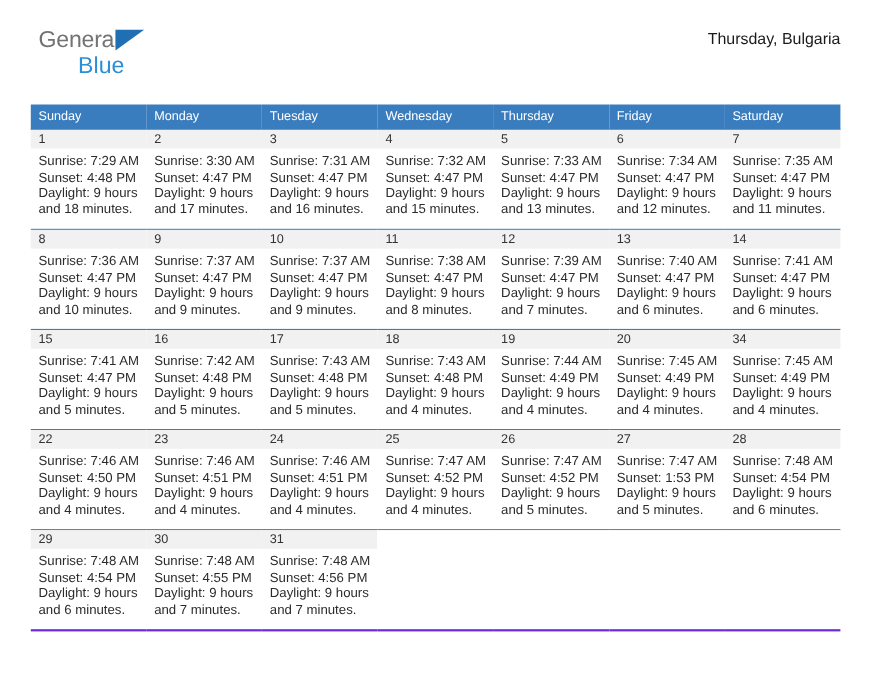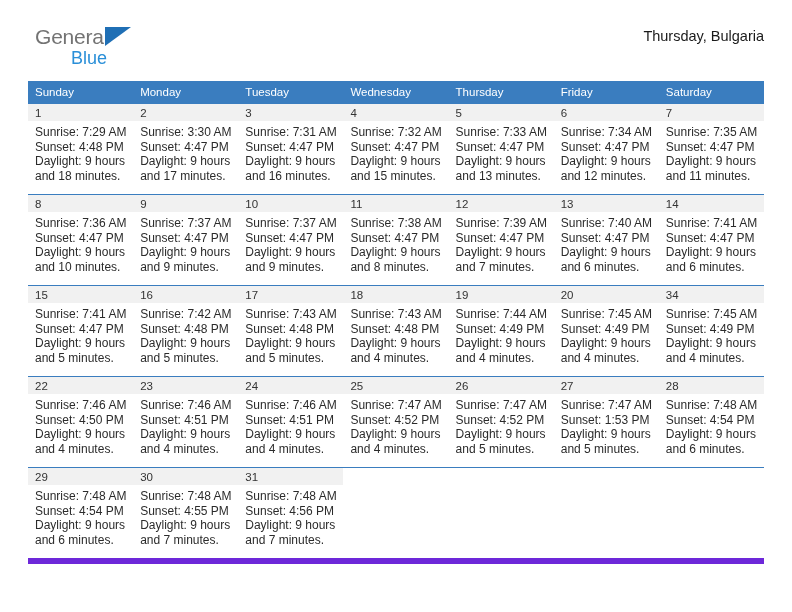--- a/index.html
+++ b/index.html
@@ -49,21 +49,21 @@
     position: absolute;
     left: 70px;
     top: 1px;
     width: 0;
     height: 0;
     border-left: 26px solid #1f6fb5;
     border-bottom: 19px solid transparent;
   }
   .brand-row2 {
     display: block;
-    font-size: 18px;
+    font-size: 21px;
     color: #2a8fd8;
     margin-left: 36px;
     margin-top: 1px;
     height: 24px;
   }
   .title-block {
     position: absolute;
     right: 0;
     top: 22px;
     text-align: right;
@@ -80,21 +80,21 @@
     line-height: 20px;
     margin-top: 4px;
     white-space: nowrap;
   }
 
   
   .calendar {
     width: 736px;
     border-collapse: collapse;
     table-layout: fixed;
-    margin-top: 5px;
+    margin-top: 19px;
   }
   .calendar col { width: 105.14px; }
 
   thead th {
     background: #3a7dbf;
     color: #ffffff;
     font-size: 11.5px;
     font-weight: normal;
     text-align: left;
     padding: 5px 0 5px 7px;
@@ -103,21 +103,21 @@
   }
 
   tbody td {
     vertical-align: top;
     padding: 0;
     border-top: 1px solid #3a7dbf;
     background: #ffffff;
     height: 90px;
     box-sizing: border-box;
   }
-  tbody tr:last-child td { border-bottom: 6px solid #6d28d9; }
+  tbody tr:last-child td { border-bottom: 2px solid #6d28d9; }
 
   .cell {
     position: relative;
     height: 90px;
     box-sizing: border-box;
   }
   .daynum-band {
     background: #f1f1f1;
     height: 17px;
     padding: 1px 0 0 7px;

